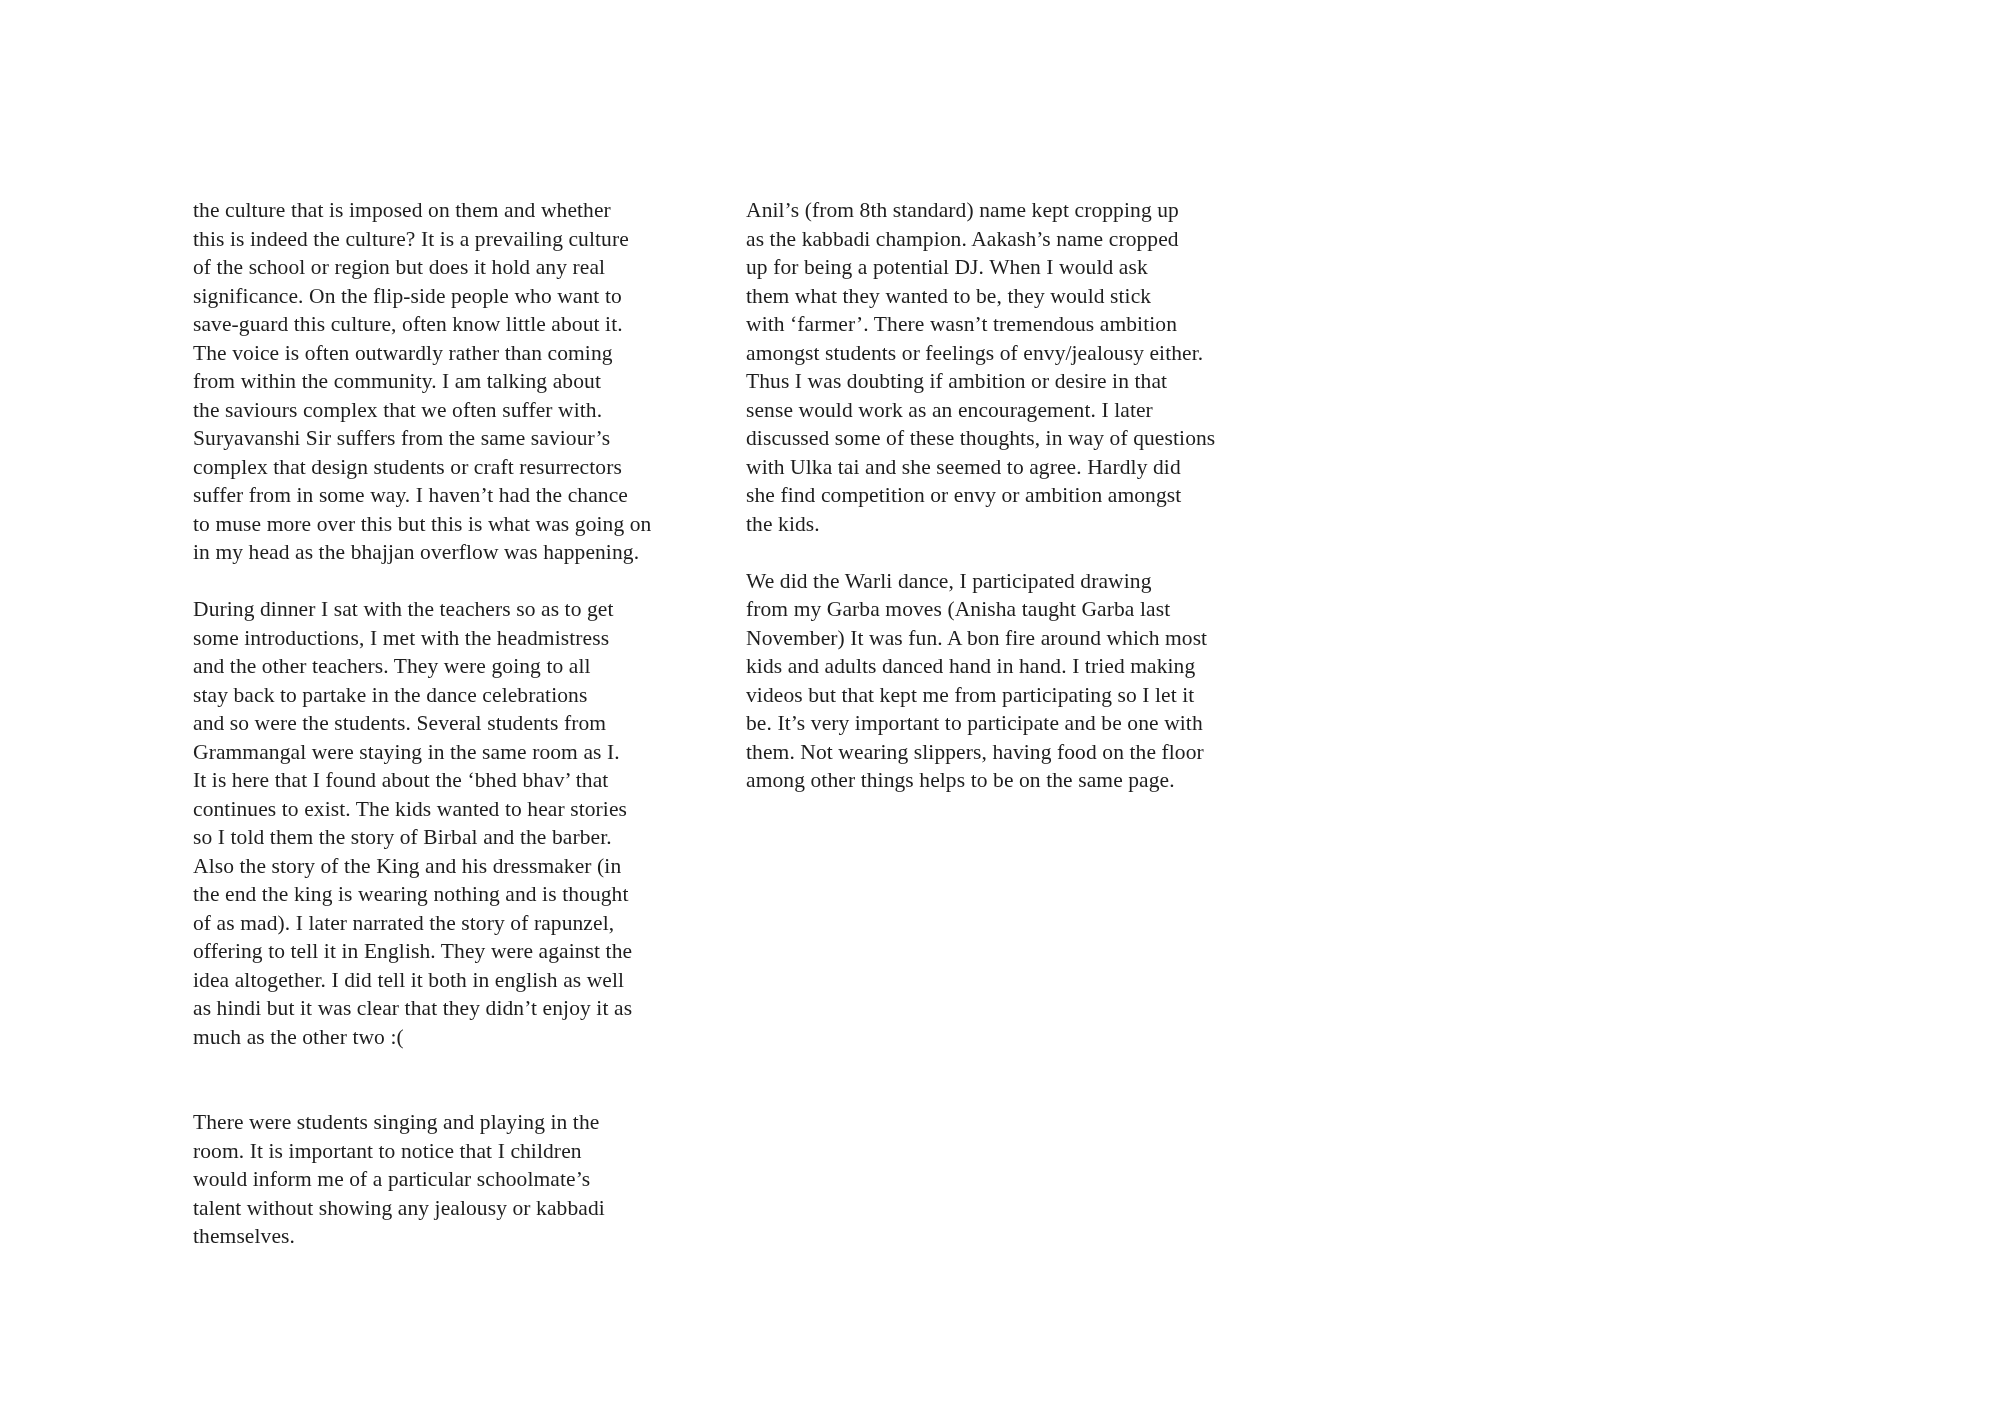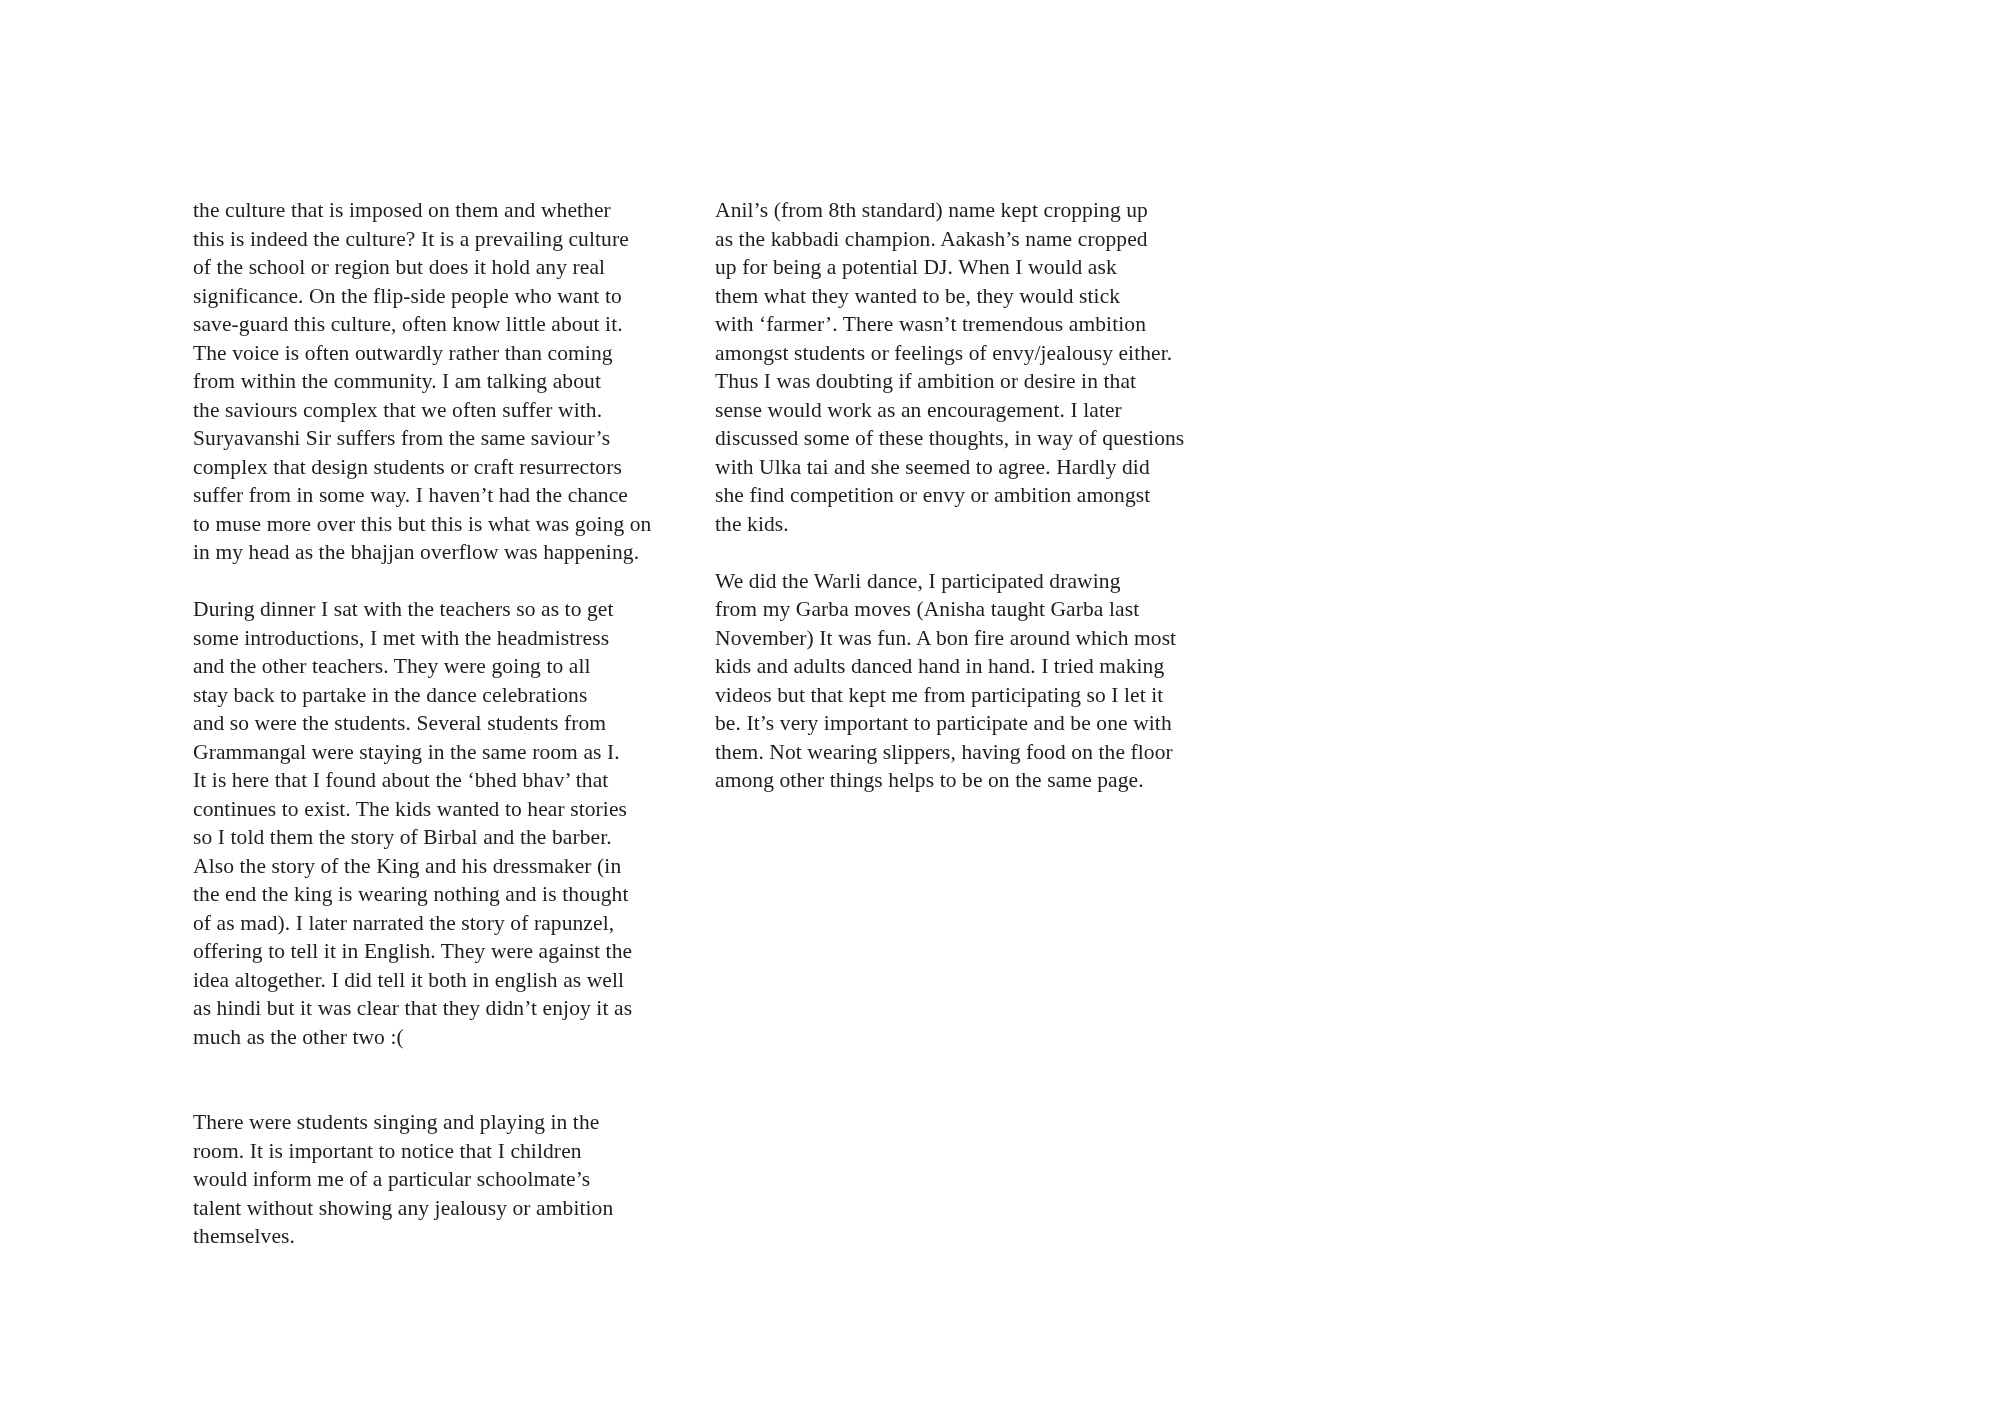--- a/index.html
+++ b/index.html
@@ -17,21 +17,21 @@
     background: #ffffff;
     overflow: hidden;
   }
   .column {
     position: absolute;
     top: 196px;
     width: 548px;
     color: #1e1e1e;
   }
   .column-left  { left: 193px; }
-  .column-right { left: 715px; }
+  .column-right { left: 746px; }
   .para {
     margin: 0;
     font-size: 21.5px;
     line-height: 28.5px;
     font-weight: 400;
     letter-spacing: 0.1px;
     white-space: pre-line;   
     color: #1e1e1e;
   }
   .para + .para { margin-top: 28.5px; }
@@ -68,21 +68,21 @@
 Also the story of the King and his dressmaker (in
 the end the king is wearing nothing and is thought
 of as mad). I later narrated the story of rapunzel,
 offering to tell it in English. They were against the
 idea altogether. I did tell it both in english as well
 as hindi but it was clear that they didn’t enjoy it as
 much as the other two :(</p>
     <p class="para gap-large">There were students singing and playing in the
 room. It is important to notice that I children
 would inform me of a particular schoolmate’s
-talent without showing any jealousy or ambition
+talent without showing any jealousy or kabbadi
 themselves.</p>
   </div>
 
   <div class="column column-right">
     <p class="para">Anil’s (from 8th standard) name kept cropping up
 as the kabbadi champion. Aakash’s name cropped
 up for being a potential DJ. When I would ask
 them what they wanted to be, they would stick
 with ‘farmer’. There wasn’t tremendous ambition
 amongst students or feelings of envy/jealousy either.

